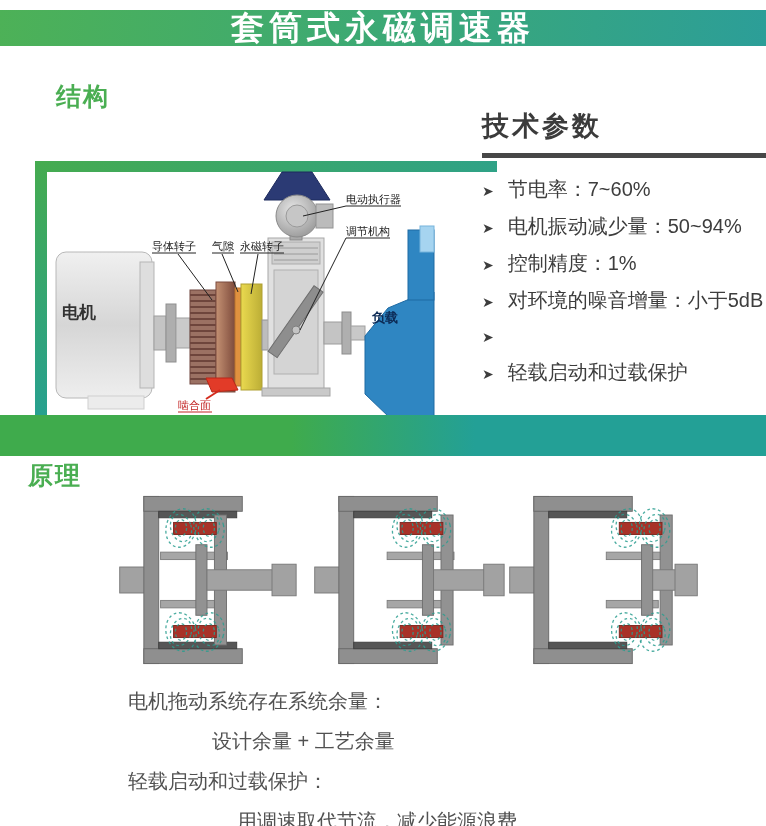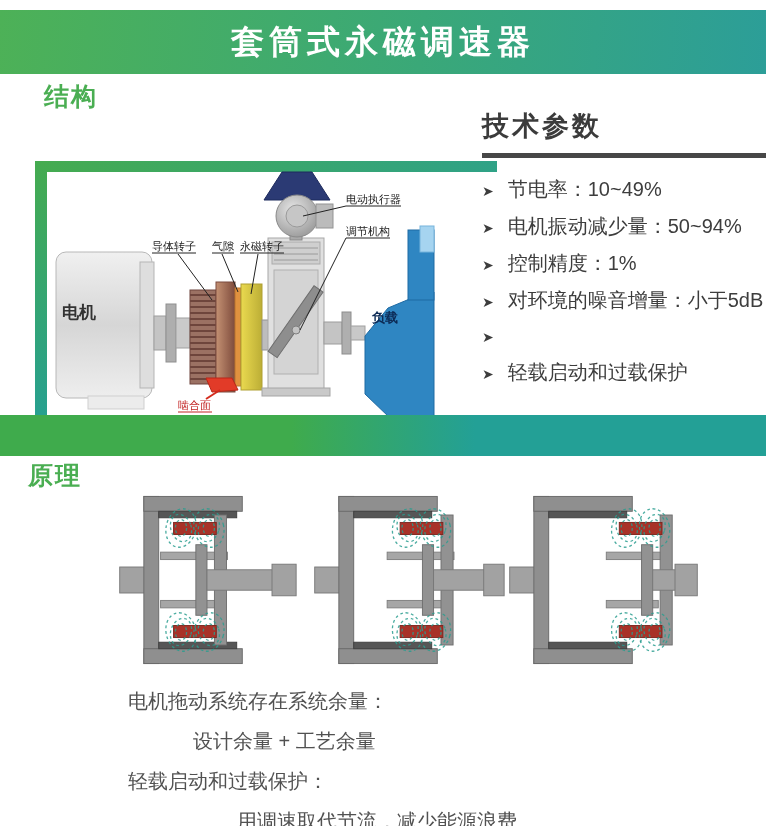--- a/index.html
+++ b/index.html
@@ -2,29 +2,29 @@
 <html><head>
 <meta charset="utf-8">
 <style>
   * { margin:0; padding:0; box-sizing:border-box; }
   html,body { background:#ffffff; }
   body {
     width:766px; height:826px; position:relative; overflow:hidden;
     font-family:"Liberation Sans","DejaVu Sans",sans-serif; color:#3d3d3d;
   }
   .banner {
-    position:absolute; left:0; top:10px; width:766px; height:64px;
+    position:absolute; left:0; top:10px; width:766px; height:36px;
     background:linear-gradient(95deg,#4db157 0%,#3aa878 55%,#2c9e98 100%);
     display:flex; align-items:center; justify-content:center;
   }
   .banner h1 { color:#fff; font-size:33px; font-weight:bold; letter-spacing:5px; }
   .section-heading {
     position:absolute; font-size:25px; font-weight:bold; color:#4aae52; letter-spacing:2px;
   }
-  #structure-heading { left:44px; top:80px; }
+  #structure-heading { left:56px; top:80px; }
   #principle-heading { left:28px; top:459px; }
   .frame-top {
     position:absolute; left:35px; top:161px; width:462px; height:11px;
     background:linear-gradient(90deg,#45ab4f,#2fa287);
   }
   .frame-left {
     position:absolute; left:35px; top:161px; width:12px; height:254px;
     background:linear-gradient(180deg,#45ab4f,#27a08f);
   }
   #structure-svg { position:absolute; left:35px; top:155px; width:400px; height:280px; }
@@ -46,21 +46,21 @@
   .flux ellipse { fill:none; stroke:#2a9d8f; stroke-width:1.4; stroke-dasharray:3 3; opacity:.85; }
   .sleeve rect { fill:#8f8f8f; stroke:#686868; }
   .sleeve .lining { fill:#565656; stroke:#3f3f3f; }
   .shaft { fill:#a2a2a2; stroke:#787878; }
   .rotor .plate, .rotor .hub { fill:#929292; stroke:#6e6e6e; }
   .rotor .spoke { fill:#a6a6a6; stroke:#7e7e7e; }
   .rotor .magnet { fill:#a83228; stroke:#7c241d; }
   .notes { position:absolute; left:128px; top:688px; font-size:20px; color:#515151; }
   .note-lead { margin-bottom:13px; }
   .note-detail { margin-bottom:13px; }
-  .note:nth-of-type(1) .note-detail { margin-left:65px; }
+  .note:nth-of-type(1) .note-detail { margin-left:84px; }
   .note:nth-of-type(2) .note-detail { margin-left:109px; }
   svg text { font-family:"Liberation Sans","DejaVu Sans",sans-serif; }
 </style>
 </head>
 <body>
 
 <div class="banner">
   <h1>套筒式永磁调速器</h1>
 </div>
 
@@ -179,21 +179,21 @@
     <line x1="346" y1="238" x2="300" y2="330" stroke="#222" stroke-width="1"></line>
   </g>
 </svg>
 
 <div class="params">
   <h2>技术参数</h2>
   <div class="rule"></div>
   <ul>
   <li>
     <span class="arrow">➤</span>
-    <span>节电率：10~49%</span>
+    <span>节电率：7~60%</span>
   </li>
 
   <li>
     <span class="arrow">➤</span>
     <span>电机振动减少量：50~94%</span>
   </li>
 
   <li>
     <span class="arrow">➤</span>
     <span>控制精度：1%</span>

